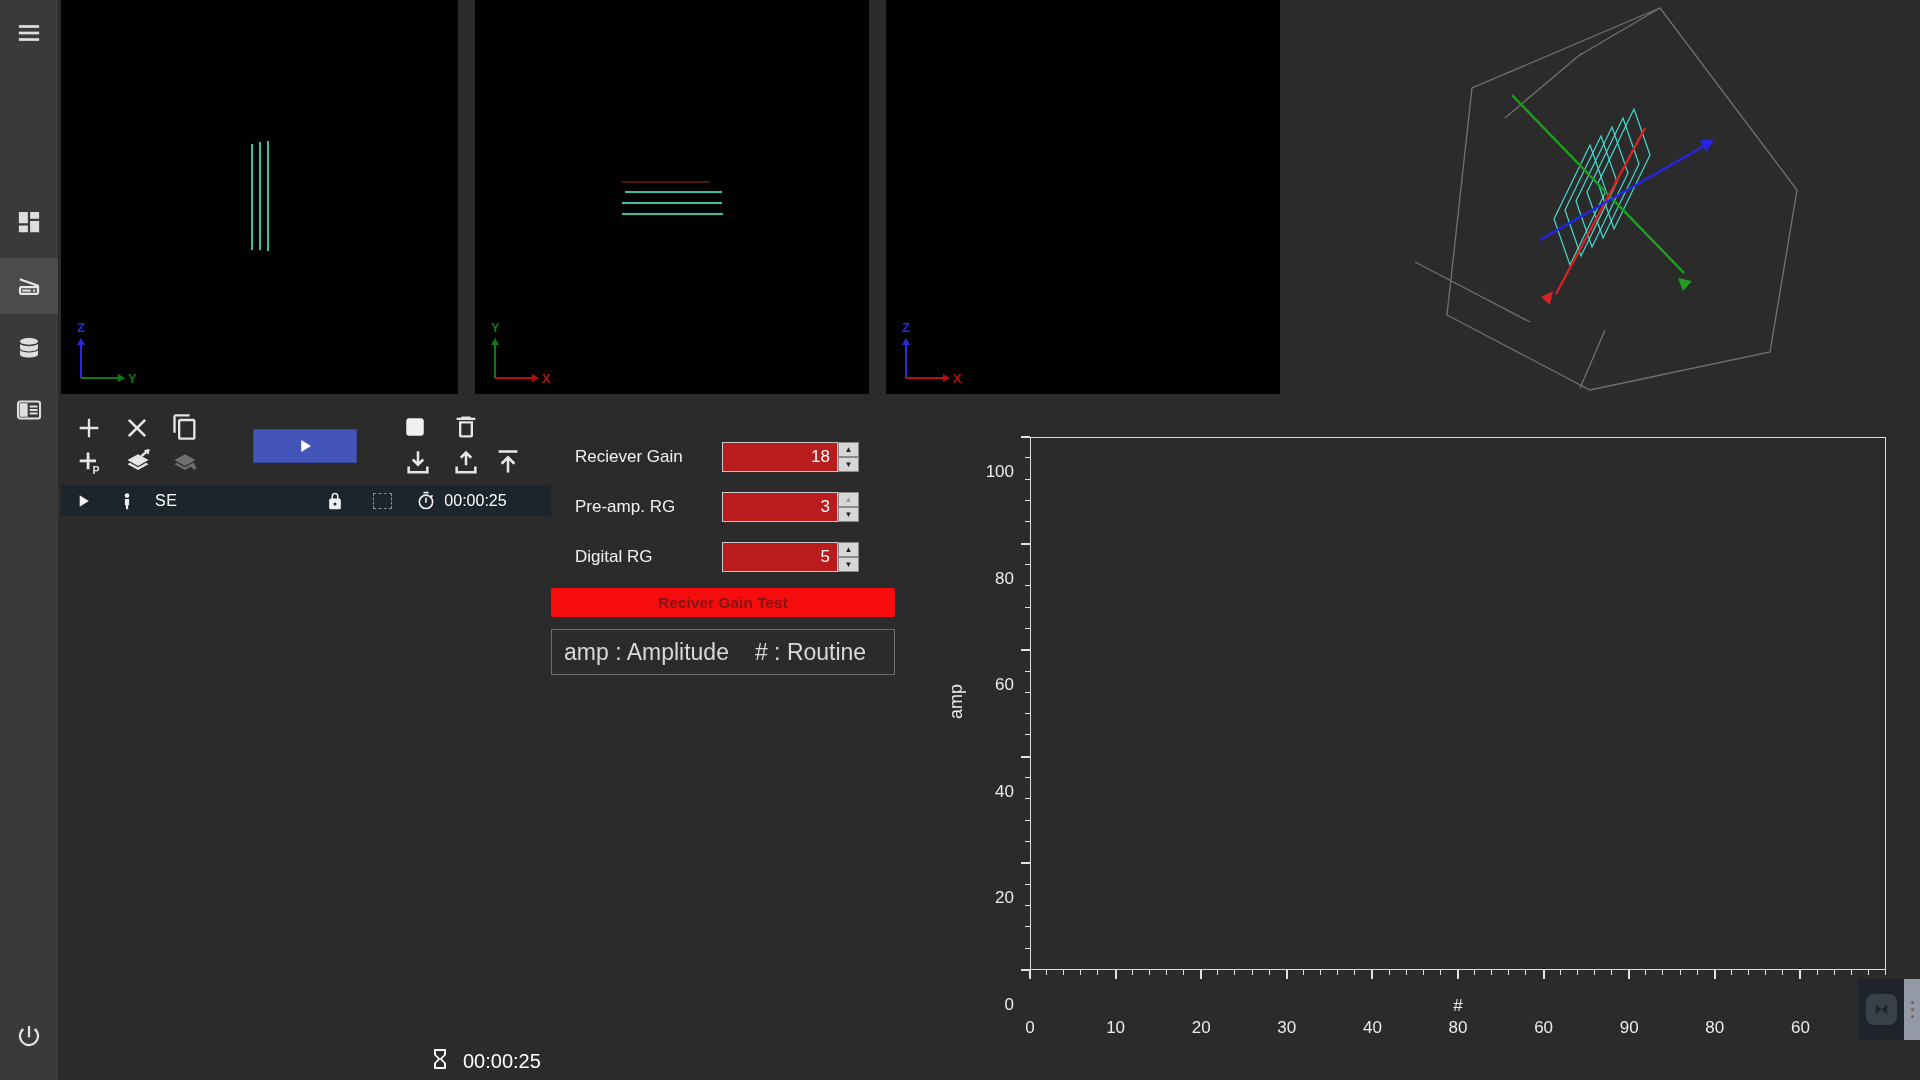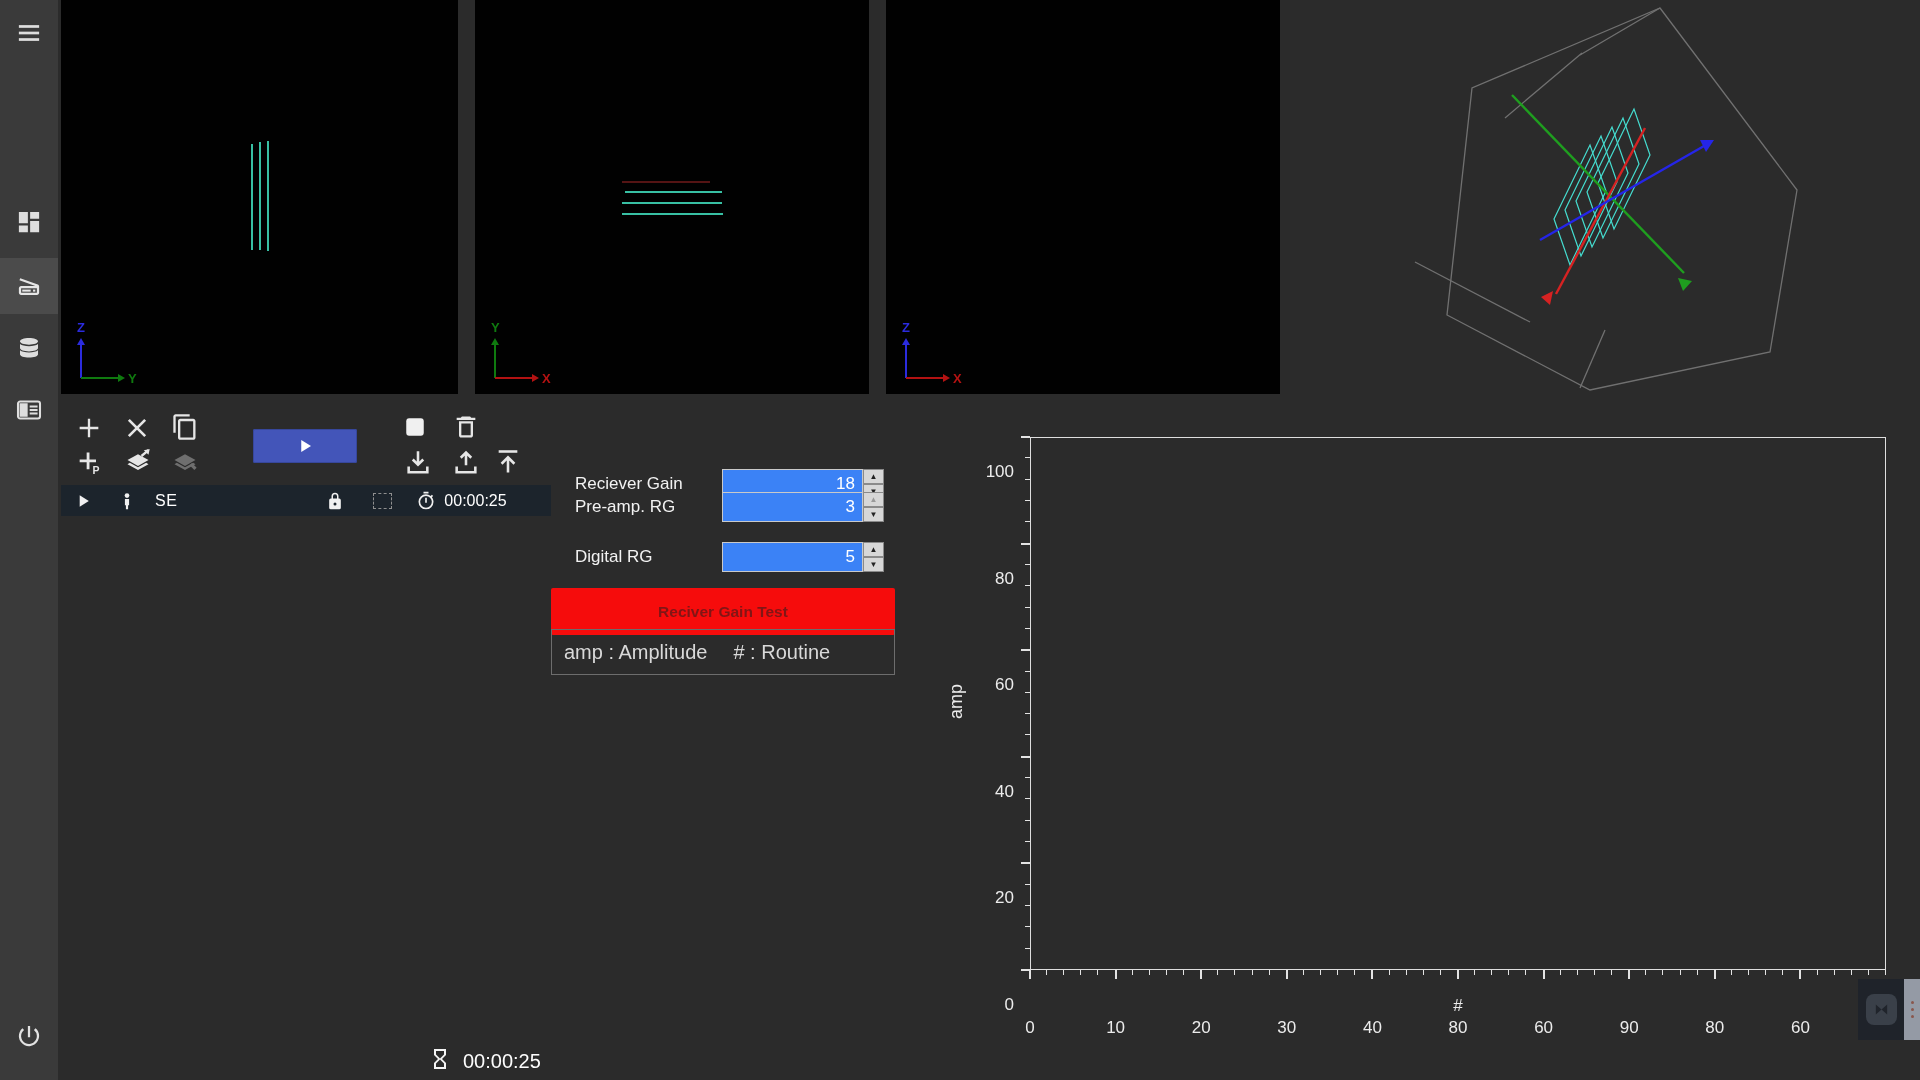--- a/index.html
+++ b/index.html
@@ -26,32 +26,32 @@
   
   #seq-row { position:absolute; left:61px; top:485px; width:490px; height:31px; background:#1c242c;
              display:flex; align-items:center; }
   #seq-row .sic { width:20px; height:20px; flex:0 0 auto; }
   .dashed-box { width:19px; height:16px; border:1.6px dashed #8f8f8f; }
 
   
   .frow { position:absolute; left:575px; height:30px; display:flex; align-items:center; }
   .flabel { width:147px; font-size:17px; color:#f2f2f2; }
   .fbox { display:flex; height:30px; }
-  .fval-box { width:141px; height:30px; background:#3b82f6; border:1.6px solid #c9c9c9; color:#fff;
+  .fval-box { width:116px; height:30px; background:#b91c1c; border:1.6px solid #c9c9c9; color:#fff;
               font-size:17px; text-align:right; padding:0 7px; line-height:27px; }
   .spin { width:21px; height:30px; display:flex; flex-direction:column; cursor:pointer; }
   .sbtn { flex:1; background:#d7d7d7; border:1px solid #8a8a8a; font-size:8px; line-height:13px;
           color:#222; text-align:center; user-select:none; }
   .sbtn.dim { color:#9a9a9a; }
 
-  #test-btn { position:absolute; left:551px; top:588px; width:344px; height:47px; background:#f60c0c;
+  #test-btn { position:absolute; left:551px; top:588px; width:344px; height:29px; background:#f60c0c;
               border:none; border-radius:2px; color:#811616; font-weight:bold; font-size:15.5px;
               font-family:"Liberation Sans",sans-serif; cursor:pointer; }
   #legend-box { position:absolute; left:551px; top:629px; width:344px; height:46px; border:1px solid #6d6d6d;
-                display:flex; align-items:center; padding-left:12px; gap:26px; font-size:20px; color:#d9d9d9; }
+                display:flex; align-items:center; padding-left:12px; gap:26px; font-size:23px; color:#d9d9d9; }
 
   
   #plot-area { position:absolute; left:1030px; top:437px; width:856px; height:533px; border:1.5px solid #dedede; }
   .tick { position:absolute; background:#e3e3e3; }
   .tick-lab { position:absolute; font-size:17px; color:#ececec;margin-top:35px; }
   #ylabel { position:absolute; left:921px; top:691px; width:70px; text-align:center; font-size:18px;
             transform:rotate(-90deg); color:#ececec; }
   #xlabel { position:absolute; left:1438px; top:996px; width:40px; text-align:center; font-size:17px; color:#ececec; }
 
   
@@ -237,21 +237,21 @@
       <circle cx="12" cy="15.5" r="1.8" fill="#1c242c"></circle>
     </svg>
     <div class="dashed-box" style="margin-left:28px"></div>
     <svg class="sic" style="margin-left:24px" viewBox="0 0 24 24">
       <path fill="#f0f0f0" d="M15 1H9v2h6V1zm-2 13h-2V8h2v6zm6.03-6.61 1.42-1.42c-.43-.51-.9-.99-1.41-1.41l-1.42 1.42A8.96 8.96 0 0 0 12 4a9 9 0 1 0 9 9c0-2.12-.74-4.07-1.97-5.61zM12 20a7 7 0 1 1 0-14 7 7 0 0 1 0 14z"></path>
     </svg>
     <span style="margin-left:8px;font-size:16px;color:#ffffff">00:00:25</span>
   </div>
 
   <div id="gain-fields">
-      <div class="frow" style="top: 442px; margin-top: 27px;">
+      <div class="frow" style="top: 442px;">
         <div class="flabel">Reciever Gain</div>
         <div class="fbox">
           <div class="fval-box">18</div>
           <div class="spin">
             <div class="sbtn">▲</div>
             <div class="sbtn">▼</div>
           </div>
         </div>
       </div>
       <div class="frow" style="top: 492px;">

